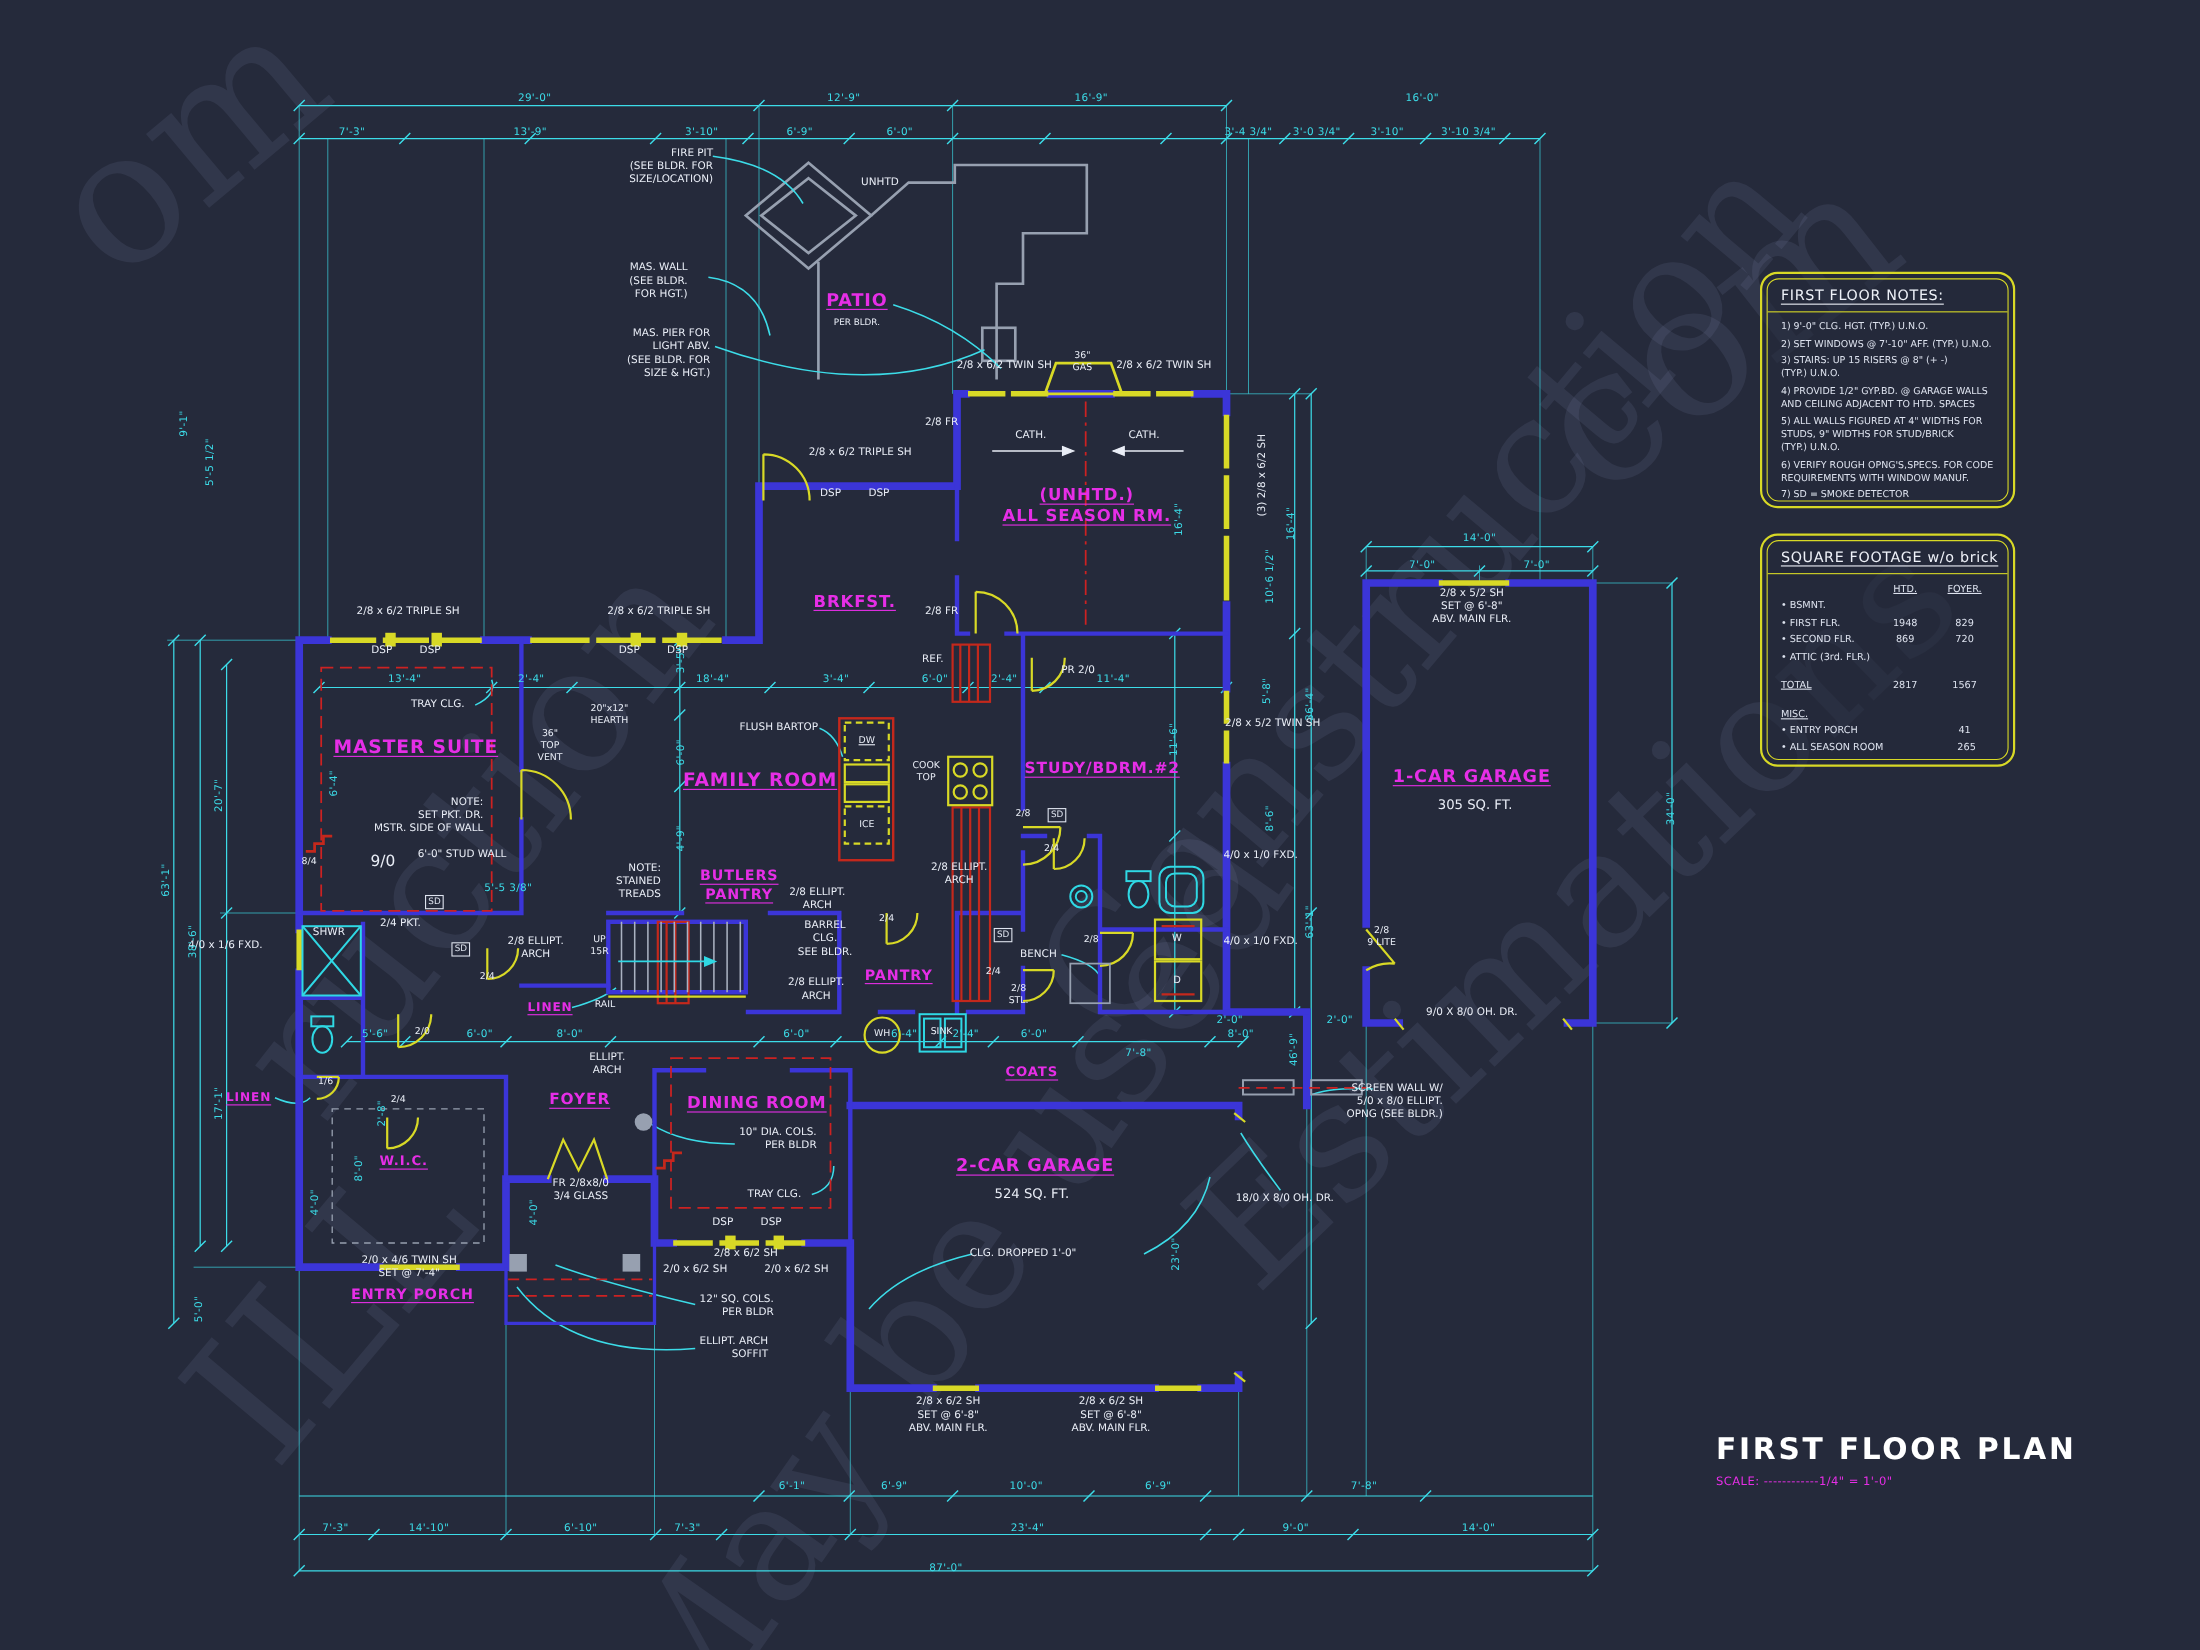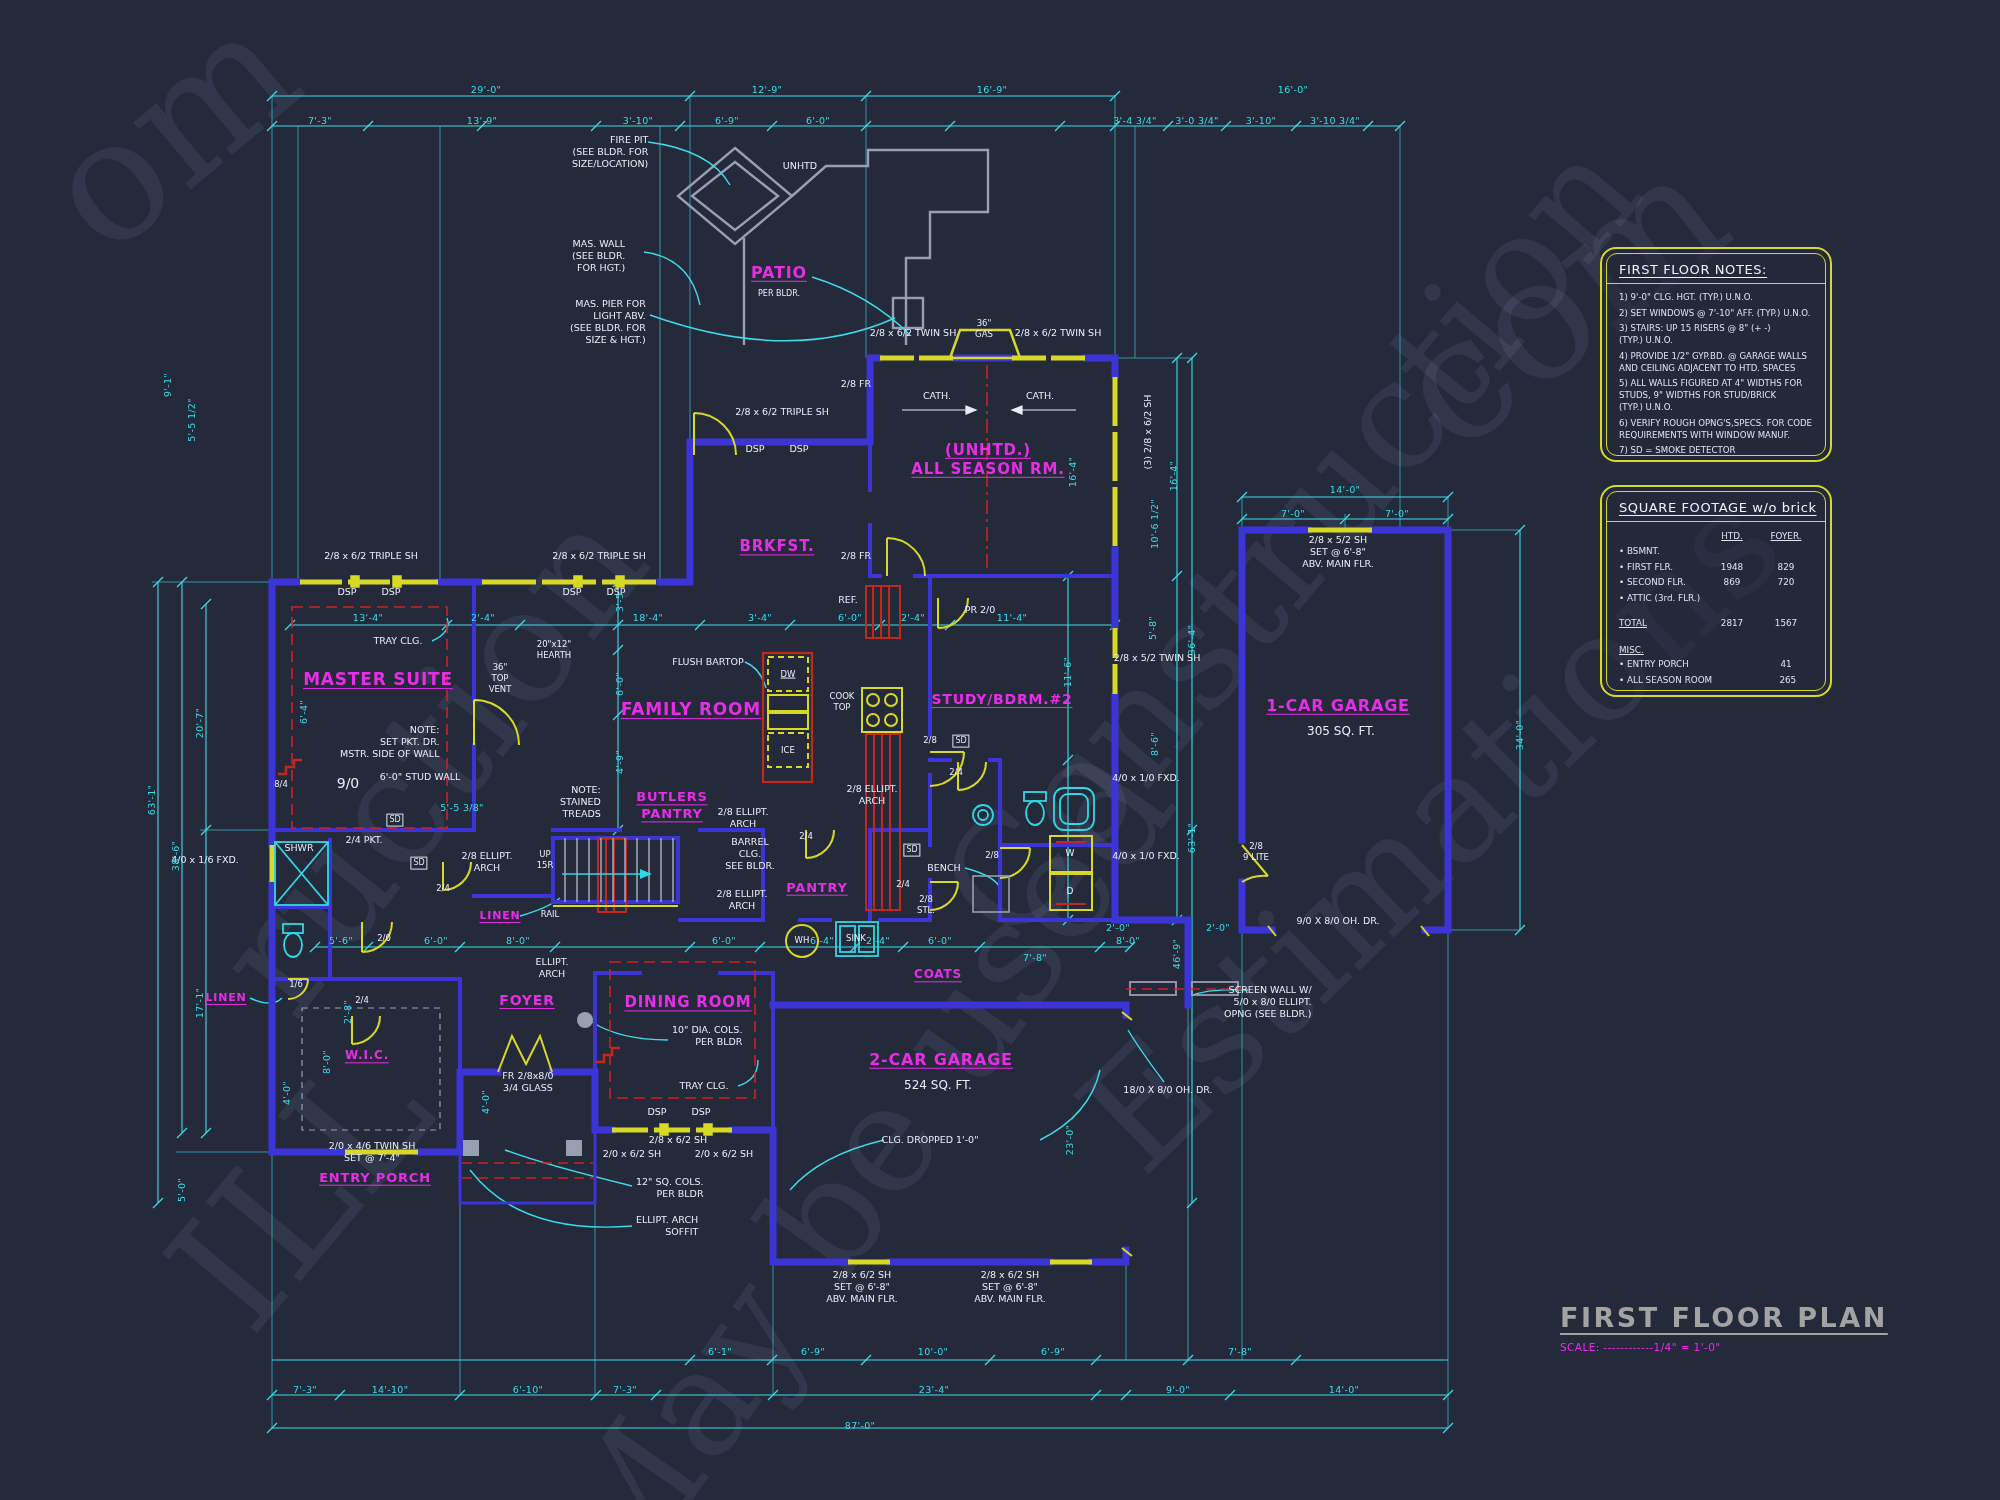--- a/index.html
+++ b/index.html
@@ -22,21 +22,21 @@
   .panel-rule{border-bottom:1.6px solid #d8d926;margin:2px -12px 7px;}
   .note-item{color:#dde2ee;font-size:8.6px;line-height:1.4;white-space:pre-line;margin-bottom:3.5px;}
   .sf-head,.sf-row{display:flex;color:#dde2ee;font-size:8.8px;line-height:1.75;}
   .sf-head span.sf-v{text-decoration:underline;}
   .sf-l{flex:1;white-space:nowrap;}
   .sf-v{width:54px;text-align:center;}
   .sf-total{margin-top:10px;}
   .sf-total .sf-l{text-decoration:underline;}
   .sf-misc{color:#dde2ee;font-size:8.8px;text-decoration:underline;margin-top:12px;line-height:1.6;}
   .titleblock{position:absolute;left:1560px;top:1302px;}
-  .tb-title{color:#a3a3a3;font-size:27px;font-weight:600;letter-spacing:2.5px;text-decoration:underline;text-underline-offset:6px;white-space:nowrap;}
+  .tb-title{color:#ffffff;font-size:27px;font-weight:600;letter-spacing:2.5px;text-underline-offset:6px;white-space:nowrap;}
   .tb-scale{color:#e62ee6;font-size:10.5px;margin-top:8px;letter-spacing:.4px;white-space:nowrap;}
 </style>
 </head>
 <body>
 
 <div class="sheet">
 
   <div id="wm-layer">
       <div class="wm" style="left: 170px; top: 130px; font-size: 170px; transform: translate(-50%, -50%) rotate(-40deg);">om</div>
       <div class="wm" style="left: 1560px; top: 300px; font-size: 170px; transform: translate(-50%, -50%) rotate(-38deg);">com</div>

